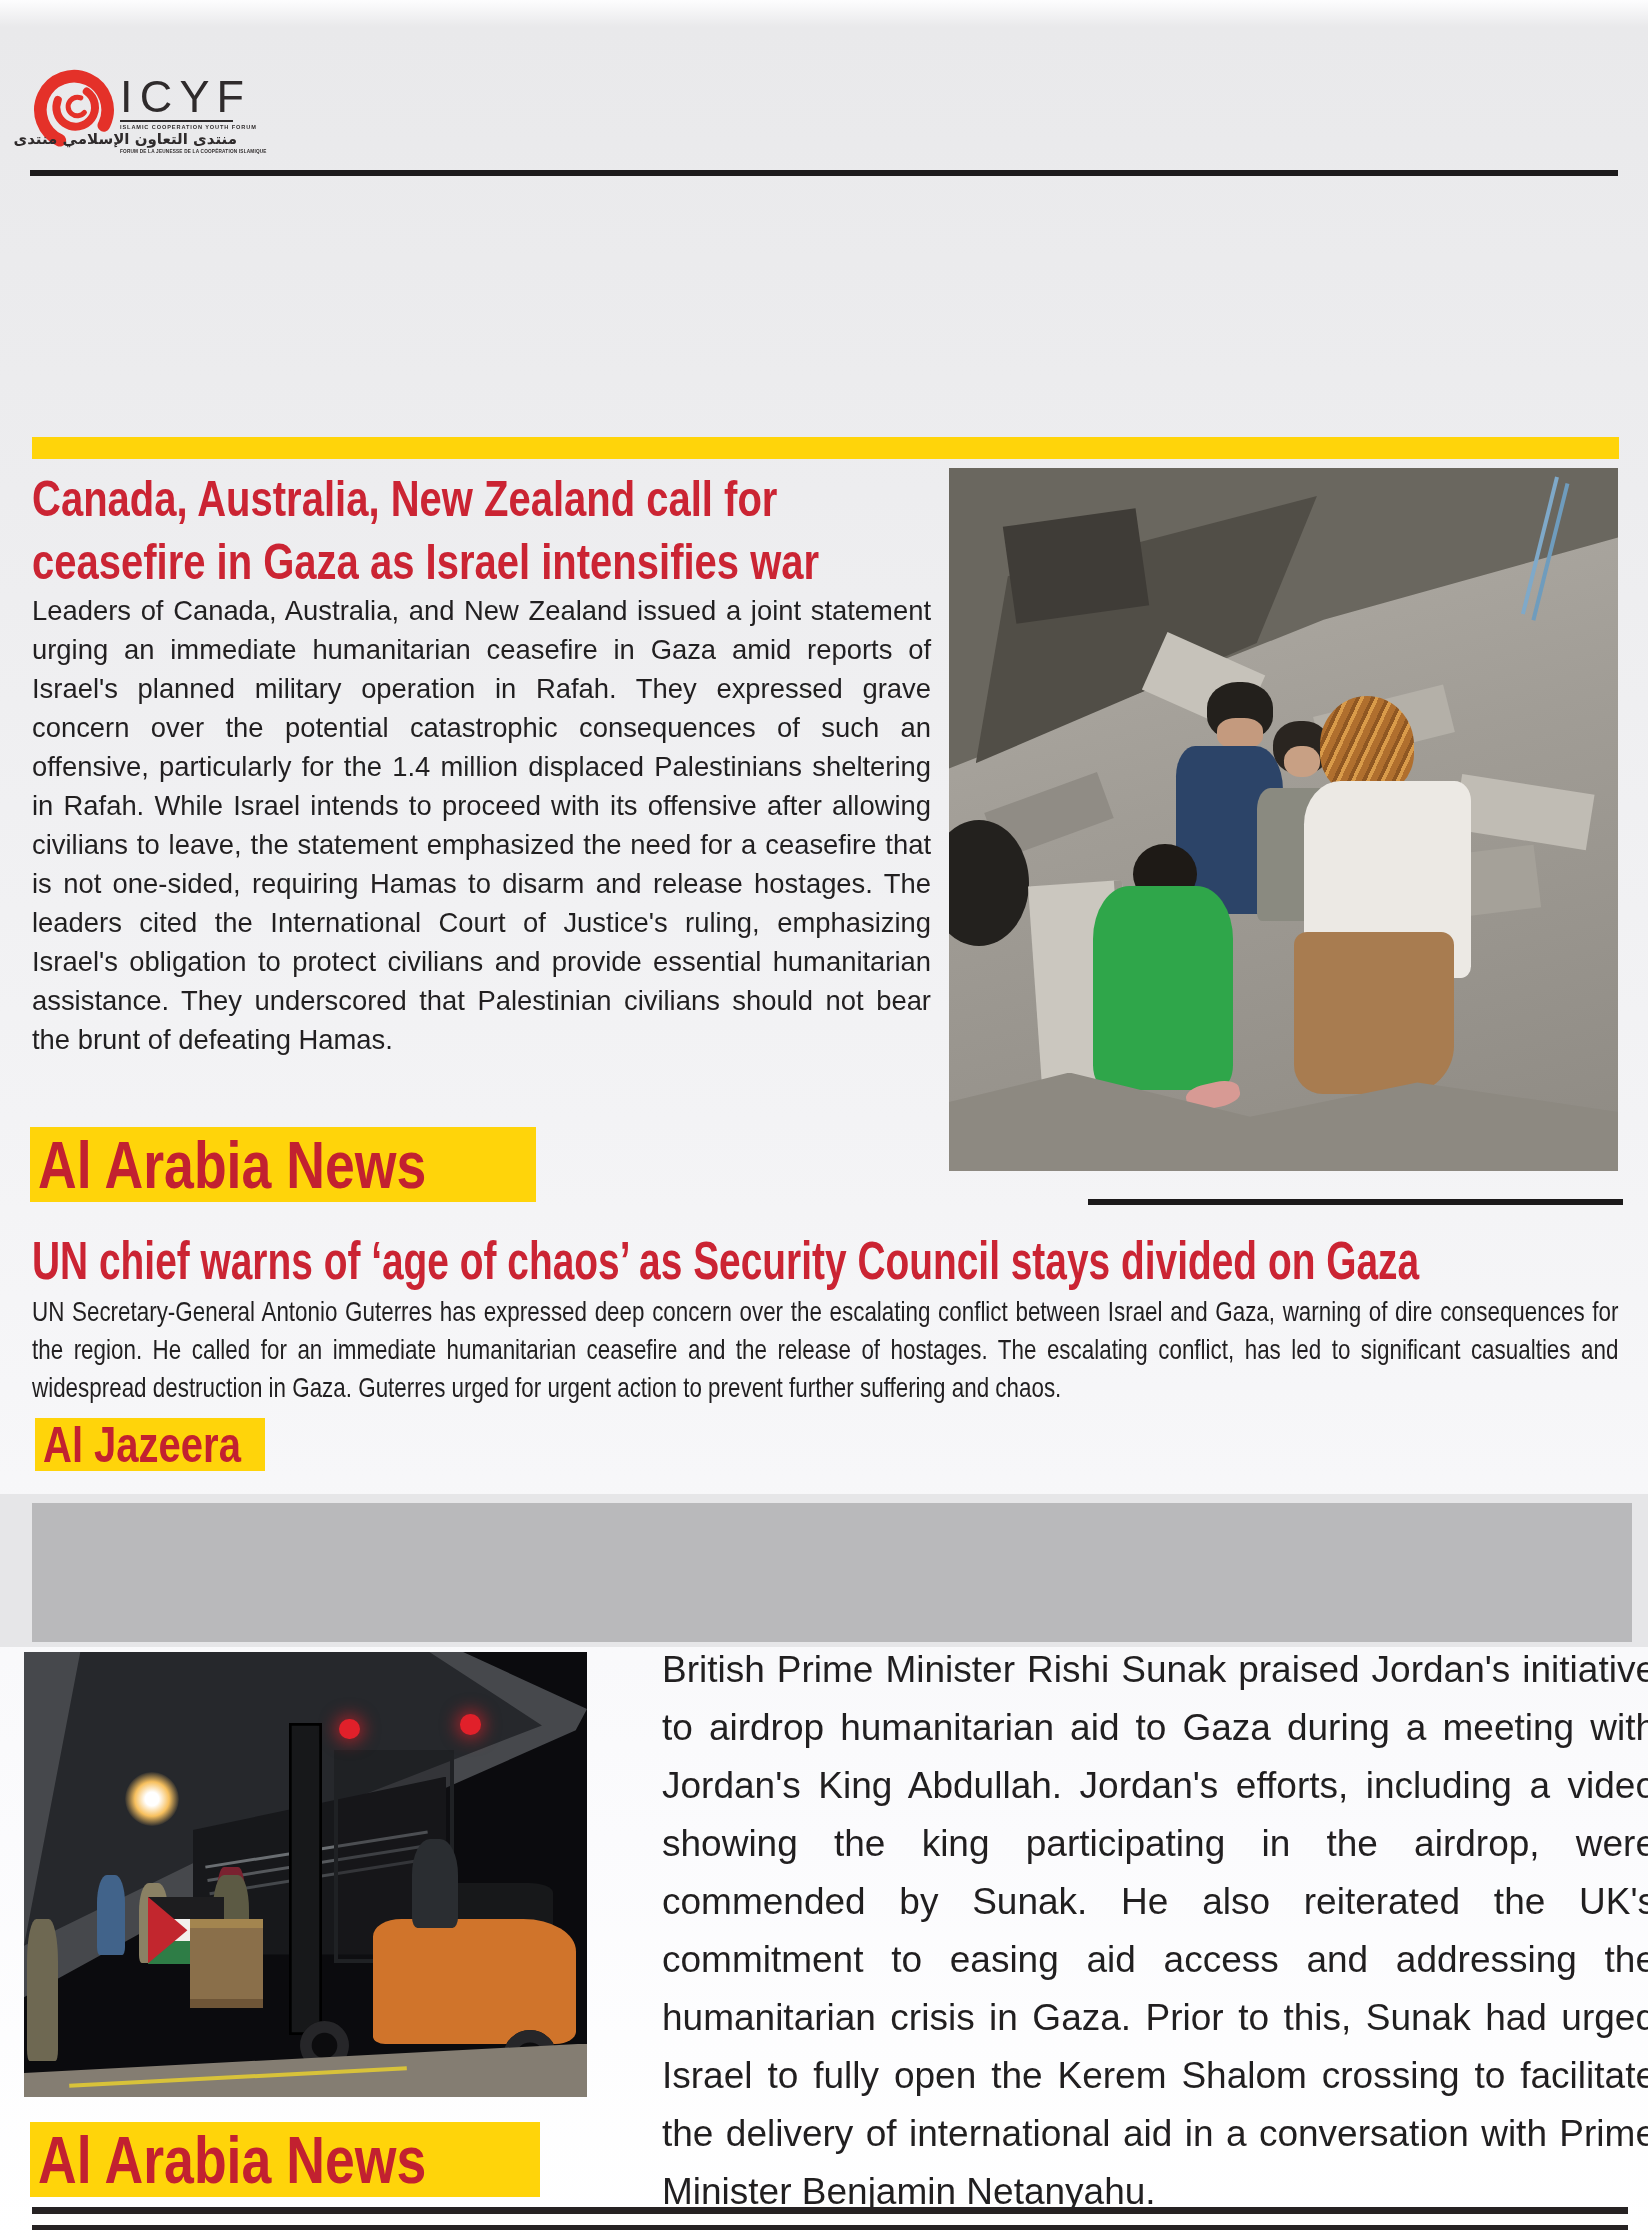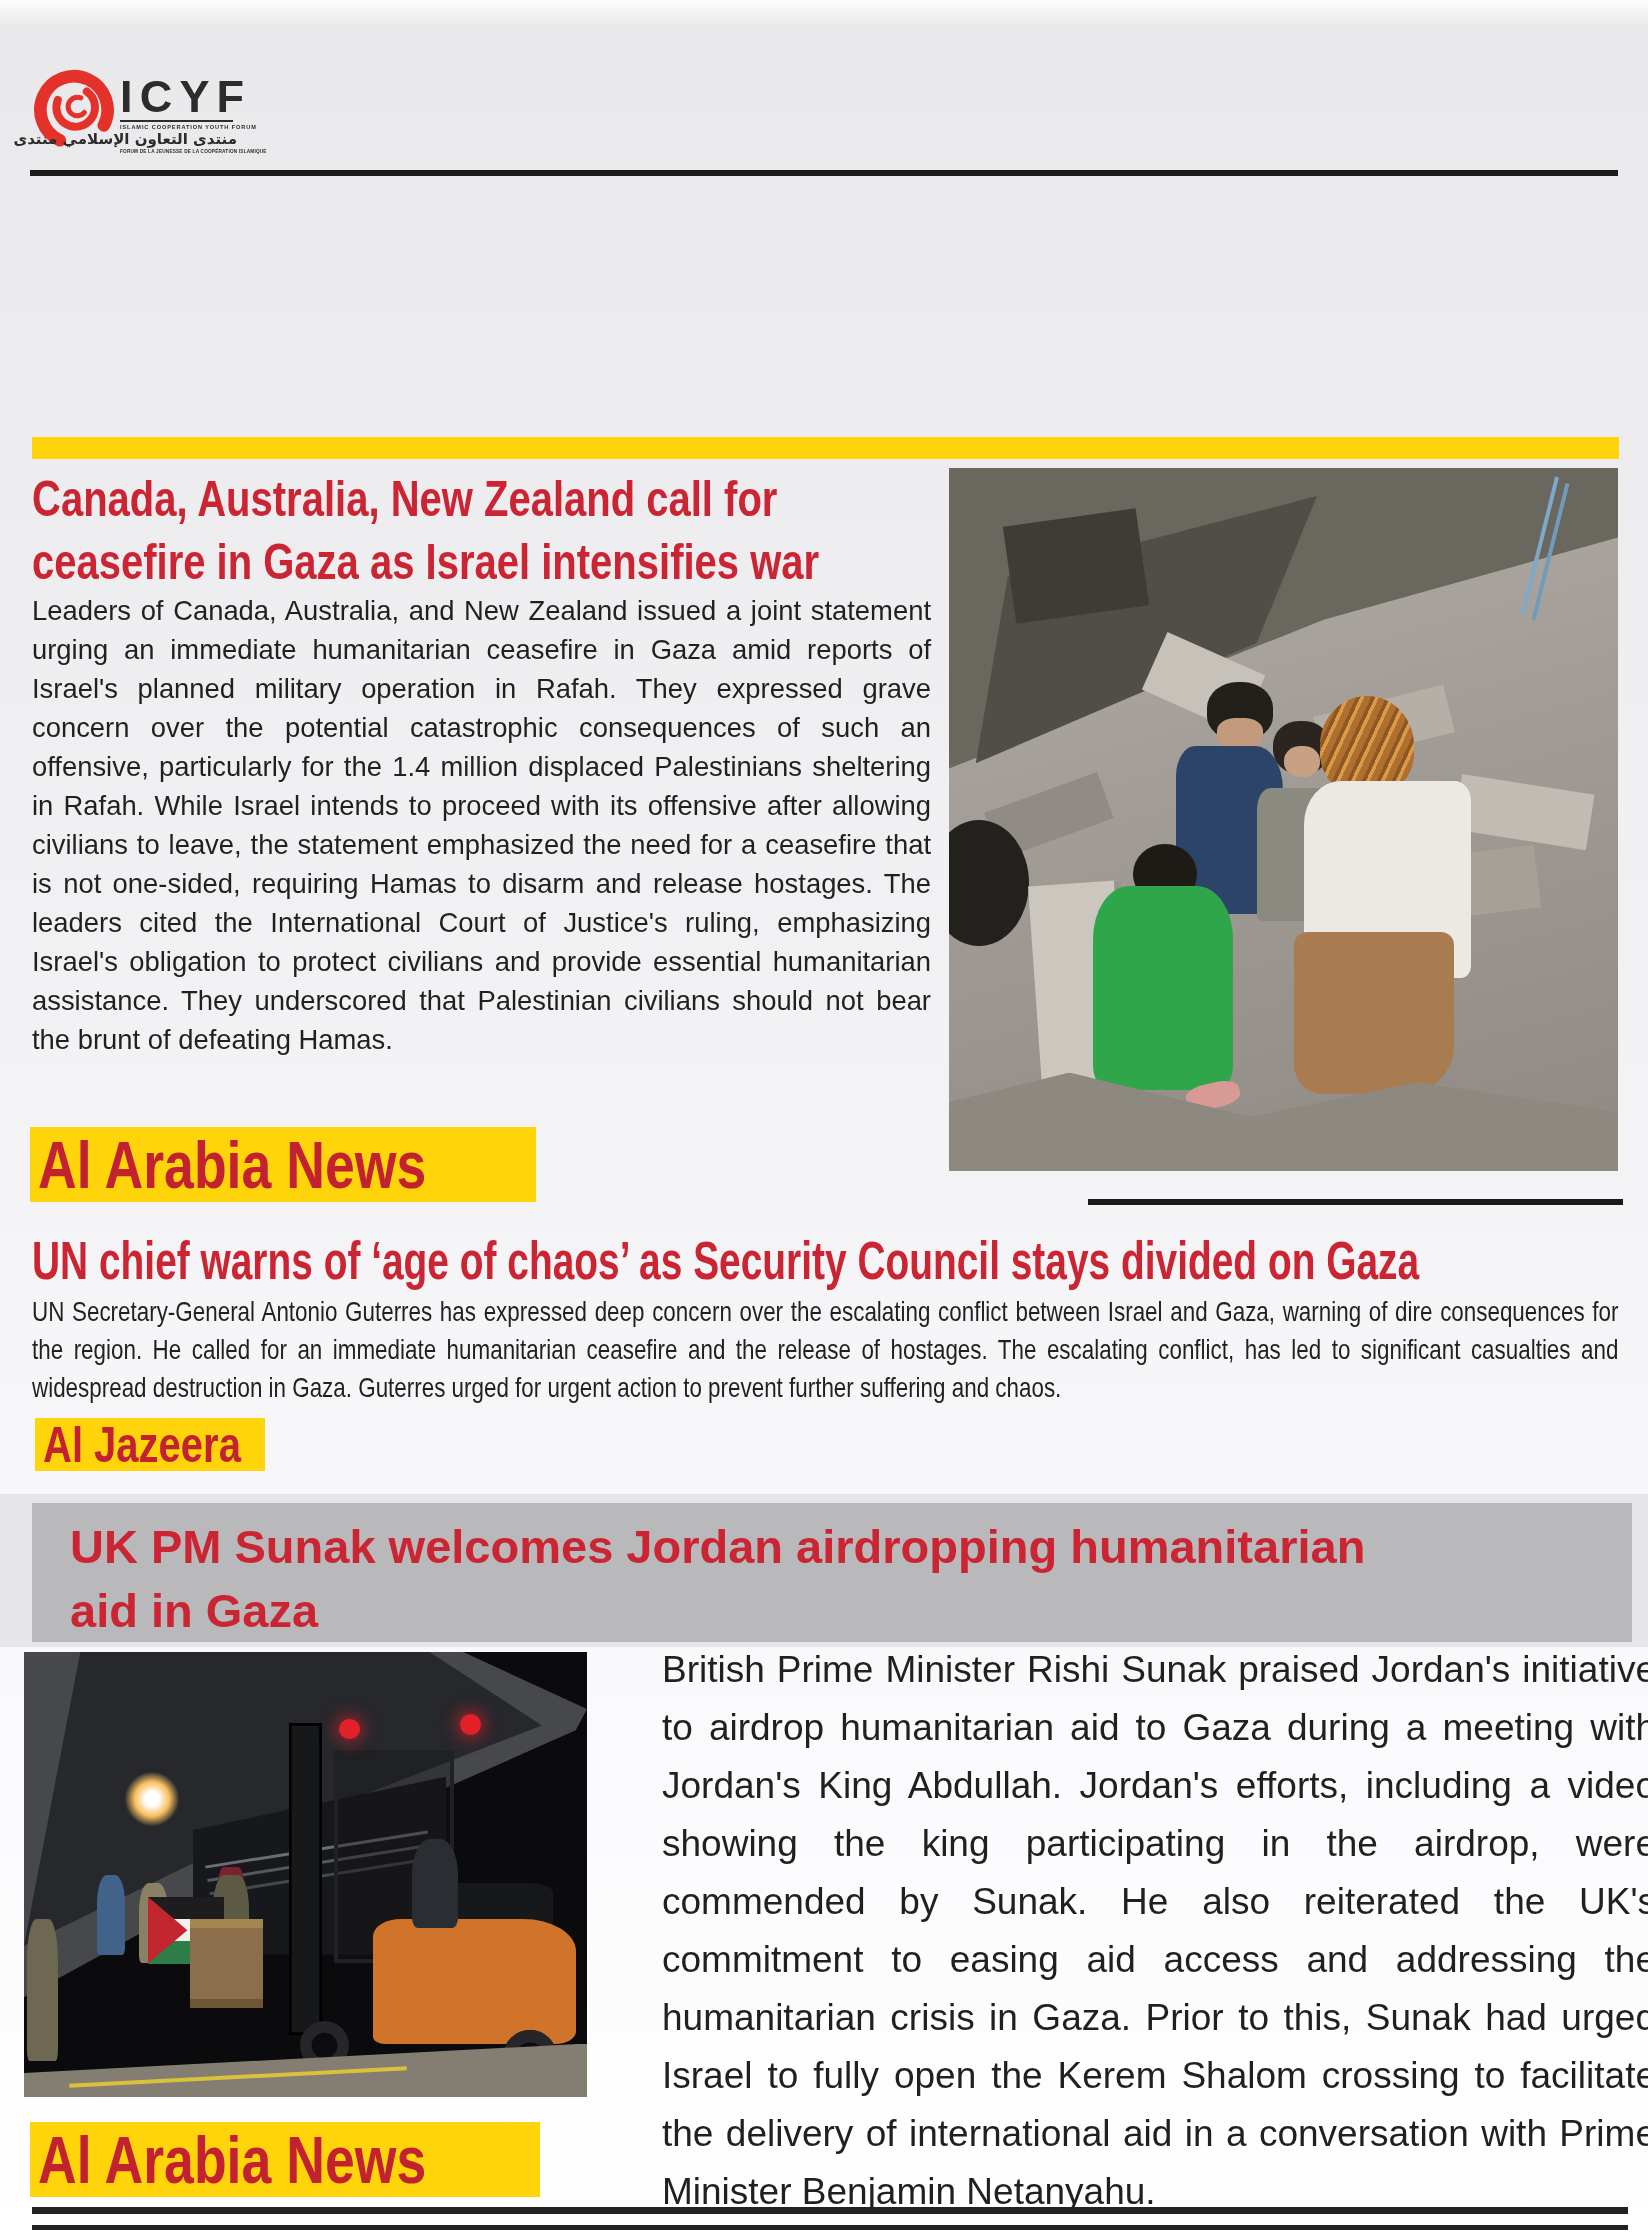--- a/index.html
+++ b/index.html
@@ -7,21 +7,21 @@
   #page{
     position:relative; width:1648px; height:2239px; overflow:hidden;
     background:linear-gradient(180deg,#fdfdfe 0%,#e9e9eb 1.2%,#ededef 22%,#f3f3f5 50%,#fbfbfd 82%,#ffffff 100%);
     font-family:"Liberation Sans", sans-serif;
   }
   .abs{position:absolute;}
 
   
   #logo-spiral{left:31.5px; top:67px; width:84px; height:84px;}
   #logo-text{left:120px; top:76px; width:117px; color:#2f2b2c;}
-  #brand{font-size:45px; font-weight:bold; letter-spacing:7.2px; line-height:41px; white-space:nowrap;}
+  #brand{font-size:45px; font-weight:normal; letter-spacing:7.2px; line-height:41px; white-space:nowrap;}
   #logo-rule{width:113px; height:2.2px; background:#2f2b2c; margin-top:2.7px;}
   #tagline-en{font-size:5.6px; font-weight:bold; letter-spacing:0.9px; margin-top:1.8px; white-space:nowrap;}
   #tagline-ar{font-family:"DejaVu Sans",sans-serif; font-size:15px; font-weight:bold; margin-top:0.9px; direction:rtl; text-align:left; white-space:nowrap; line-height:16px;}
   #tagline-fr{font-size:4.7px; font-weight:bold; letter-spacing:0.2px; margin-top:2.7px; white-space:nowrap;}
   #header-rule{left:30px; top:170px; width:1588px; height:5.8px; background:#1c1a1b;}
 
   
   #banner{left:32px; top:197px; width:1587px; height:204px; background:#c01f2f; display:flex; align-items:center; justify-content:center;}
   #banner-title{
     font-family:"Liberation Serif", serif; font-weight:bold; color:#ffffff;
@@ -186,22 +186,20 @@
 
   <div class="abs headline" id="h2">UN chief warns of ‘age of chaos’ as Security Council stays divided on Gaza</div>
   <div class="abs" id="body2">UN Secretary-General Antonio Guterres has expressed deep concern over the escalating conflict between Israel and Gaza, warning of dire consequences for the region. He called for an immediate humanitarian ceasefire and the release of hostages. The escalating conflict, has led to significant casualties and widespread destruction in Gaza. Guterres urged for urgent action to prevent further suffering and chaos.</div>
 
   <div class="abs badge" id="badge2">
     <span class="badge-label">Al Jazeera</span>
   </div>
 
   <div class="abs" id="gray-band"></div>
   <div class="abs" id="gray-panel"></div>
-  <div class="abs headline" id="h3">UK PM Sunak welcomes Jordan airdropping humanitarian
-aid in Gaza</div>
 
   <div class="abs" id="photo3" aria-label="Soldiers with a forklift and Jordanian flag loading aid onto a military cargo plane at night">
     <div class="abs ramp"></div>
     <div class="abs ramp-dark"></div>
     <div class="abs bay"></div>
     <div class="abs girder"></div>
     <div class="abs flare"></div>
     <div class="abs soldier-far"></div>
     <div class="abs figure-blue"></div>
     <div class="abs figure-camo"></div>

